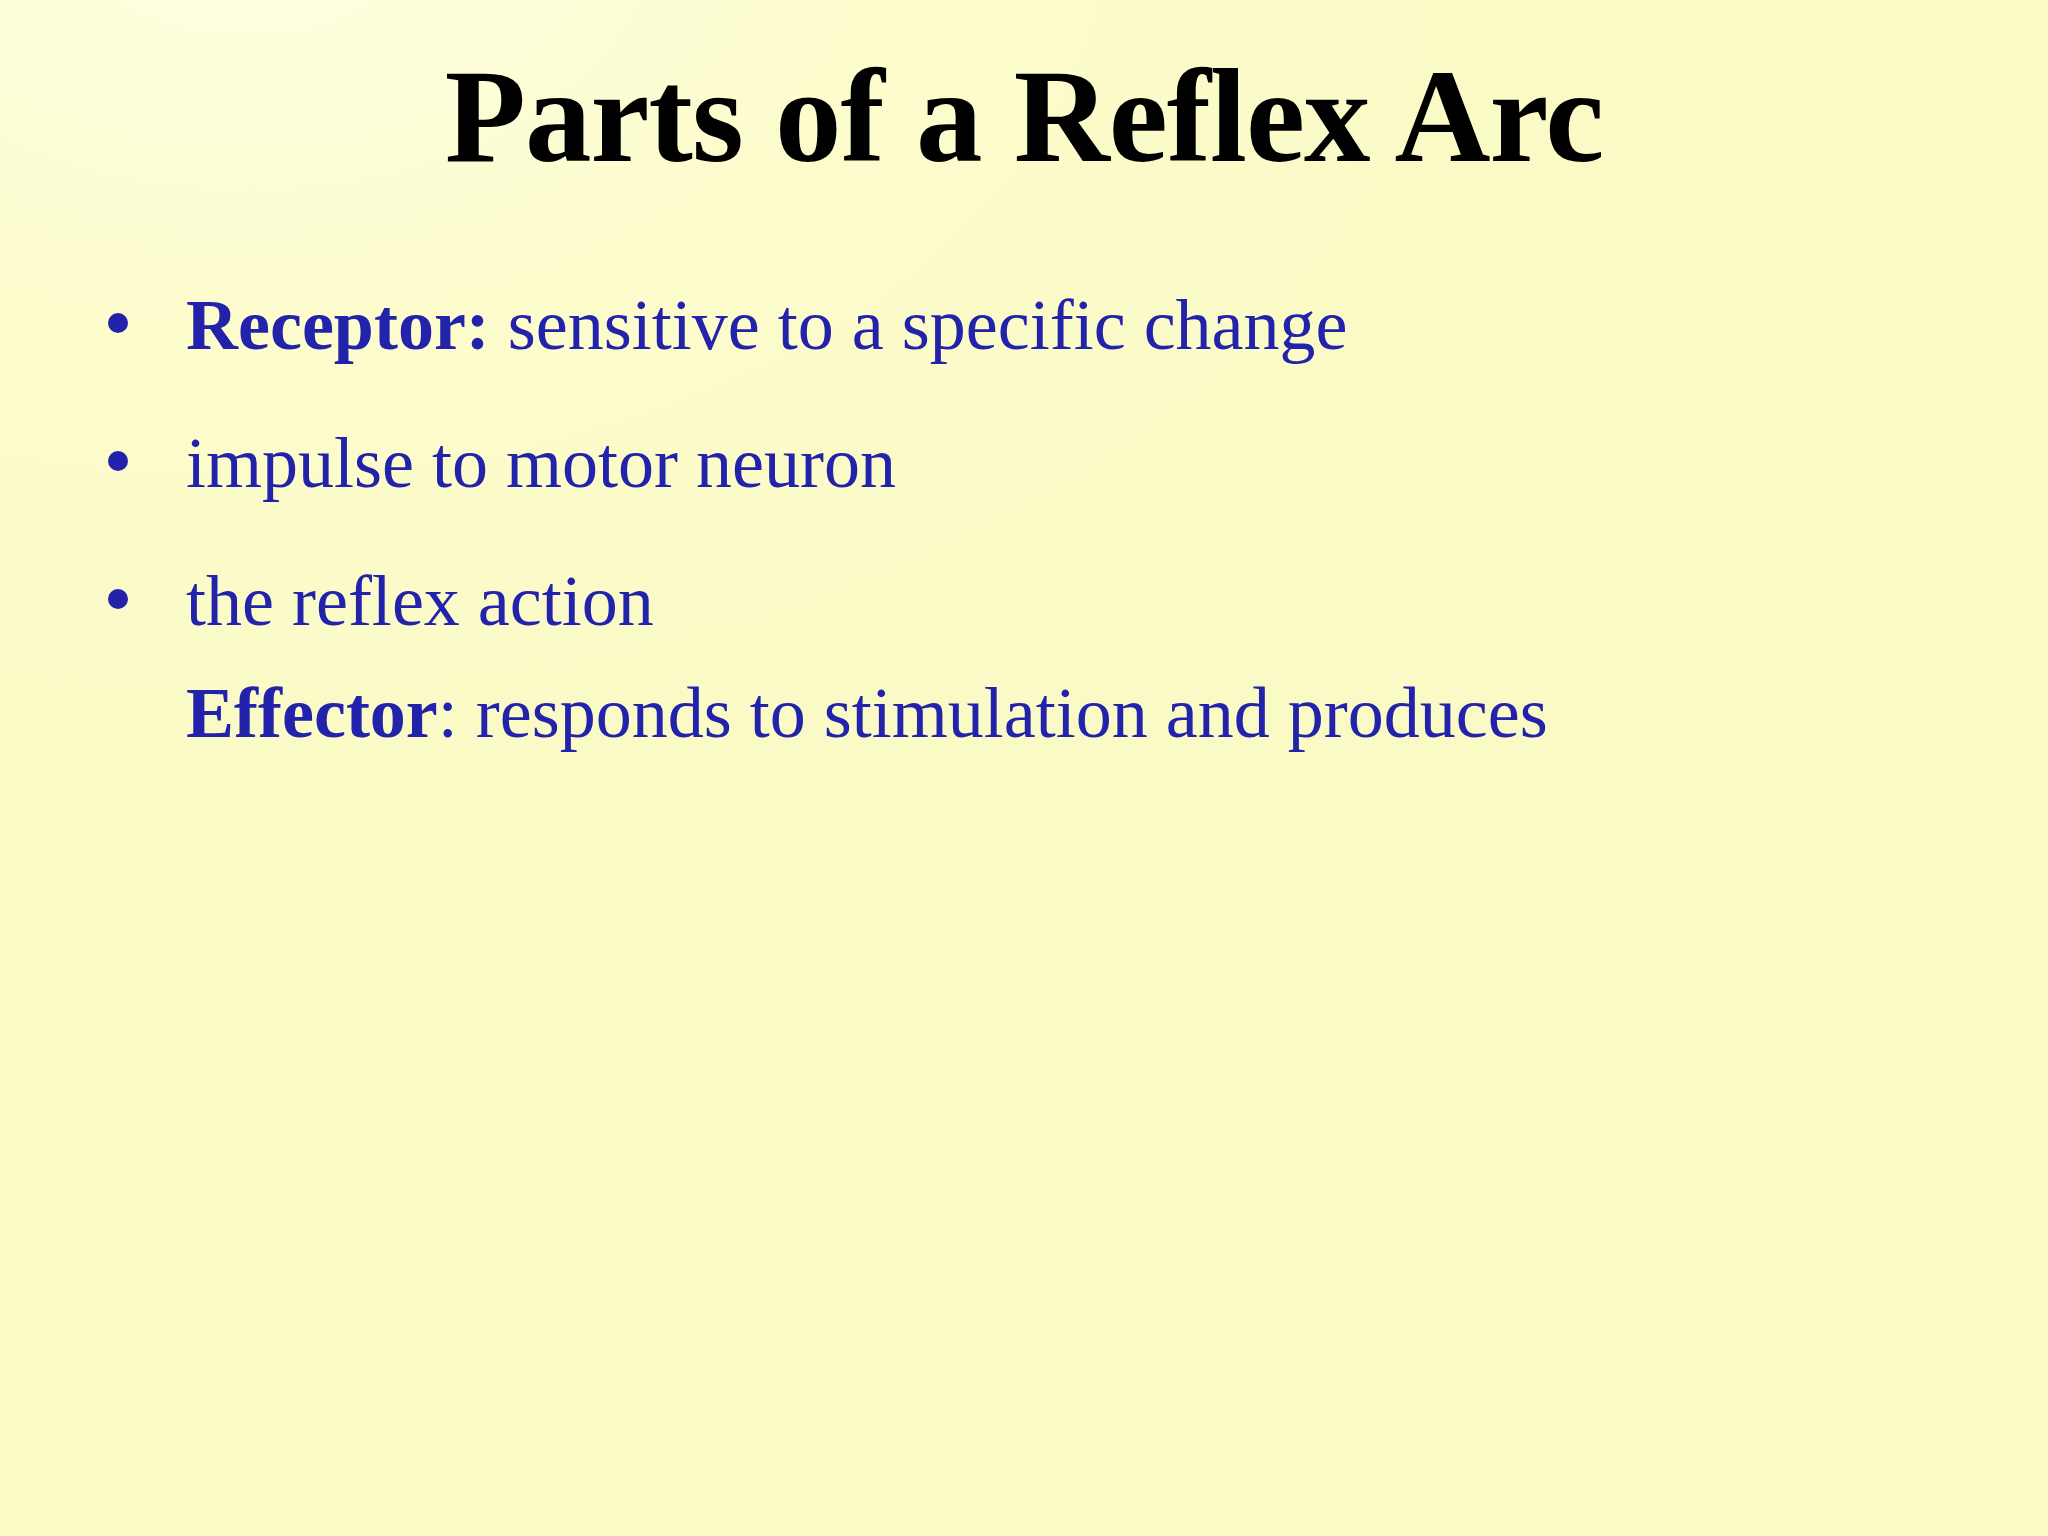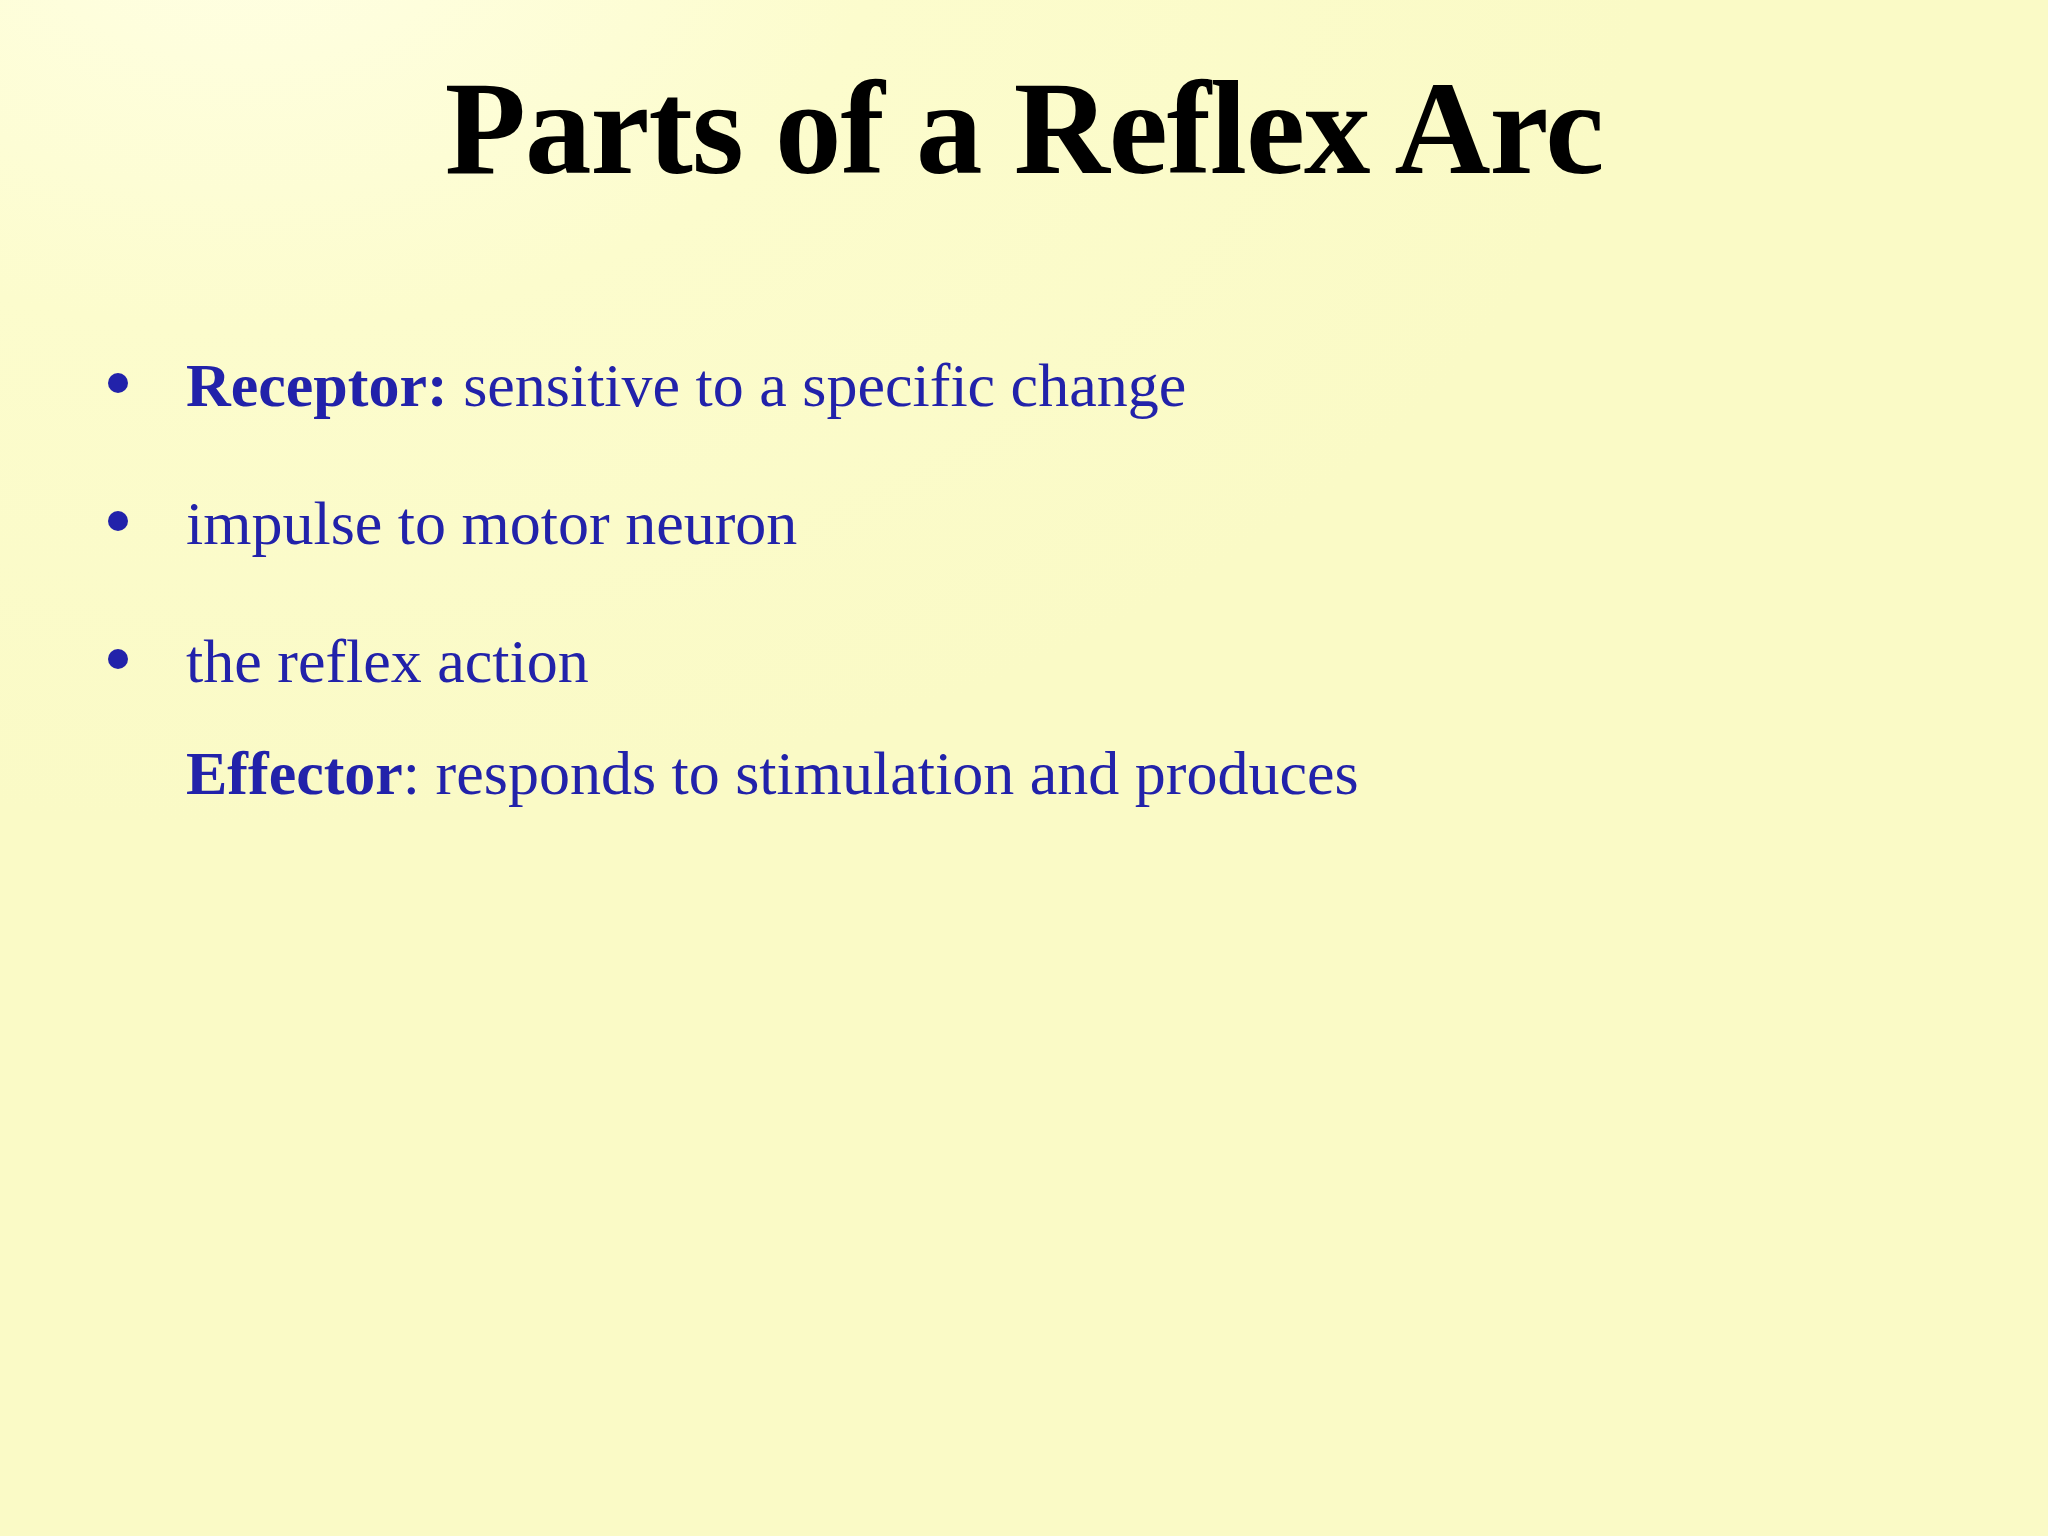--- a/index.html
+++ b/index.html
@@ -10,33 +10,33 @@
   .slide {
     position: relative;
     width: 2048px;
     height: 1536px;
     overflow: hidden;
     background: radial-gradient(ellipse 1400px 900px at 12% -5%, #ffffe4 0%, #fcfccd 45%, #fafac6 100%);
     font-family: "Liberation Serif", "DejaVu Serif", serif;
   }
   .title {
     margin: 0;
-    padding-top: 45px;
+    padding-top: 33px;
     text-align: center;
     font-size: 133px;
     line-height: 1.25;
     font-weight: bold;
     color: #000000;
     letter-spacing: -1px;
     white-space: nowrap;
   }
   .content {
-    margin-top: 118px;
+    margin-top: 70px;
     color: #2222AA;
-    font-size: 62px;
+    font-size: 72px;
   }
   .item {
     position: relative;
     padding-left: 186px;
     margin-bottom: 26px;
     line-height: 112px;
   }
   .item .dot {
     position: absolute;
     left: 108px;

